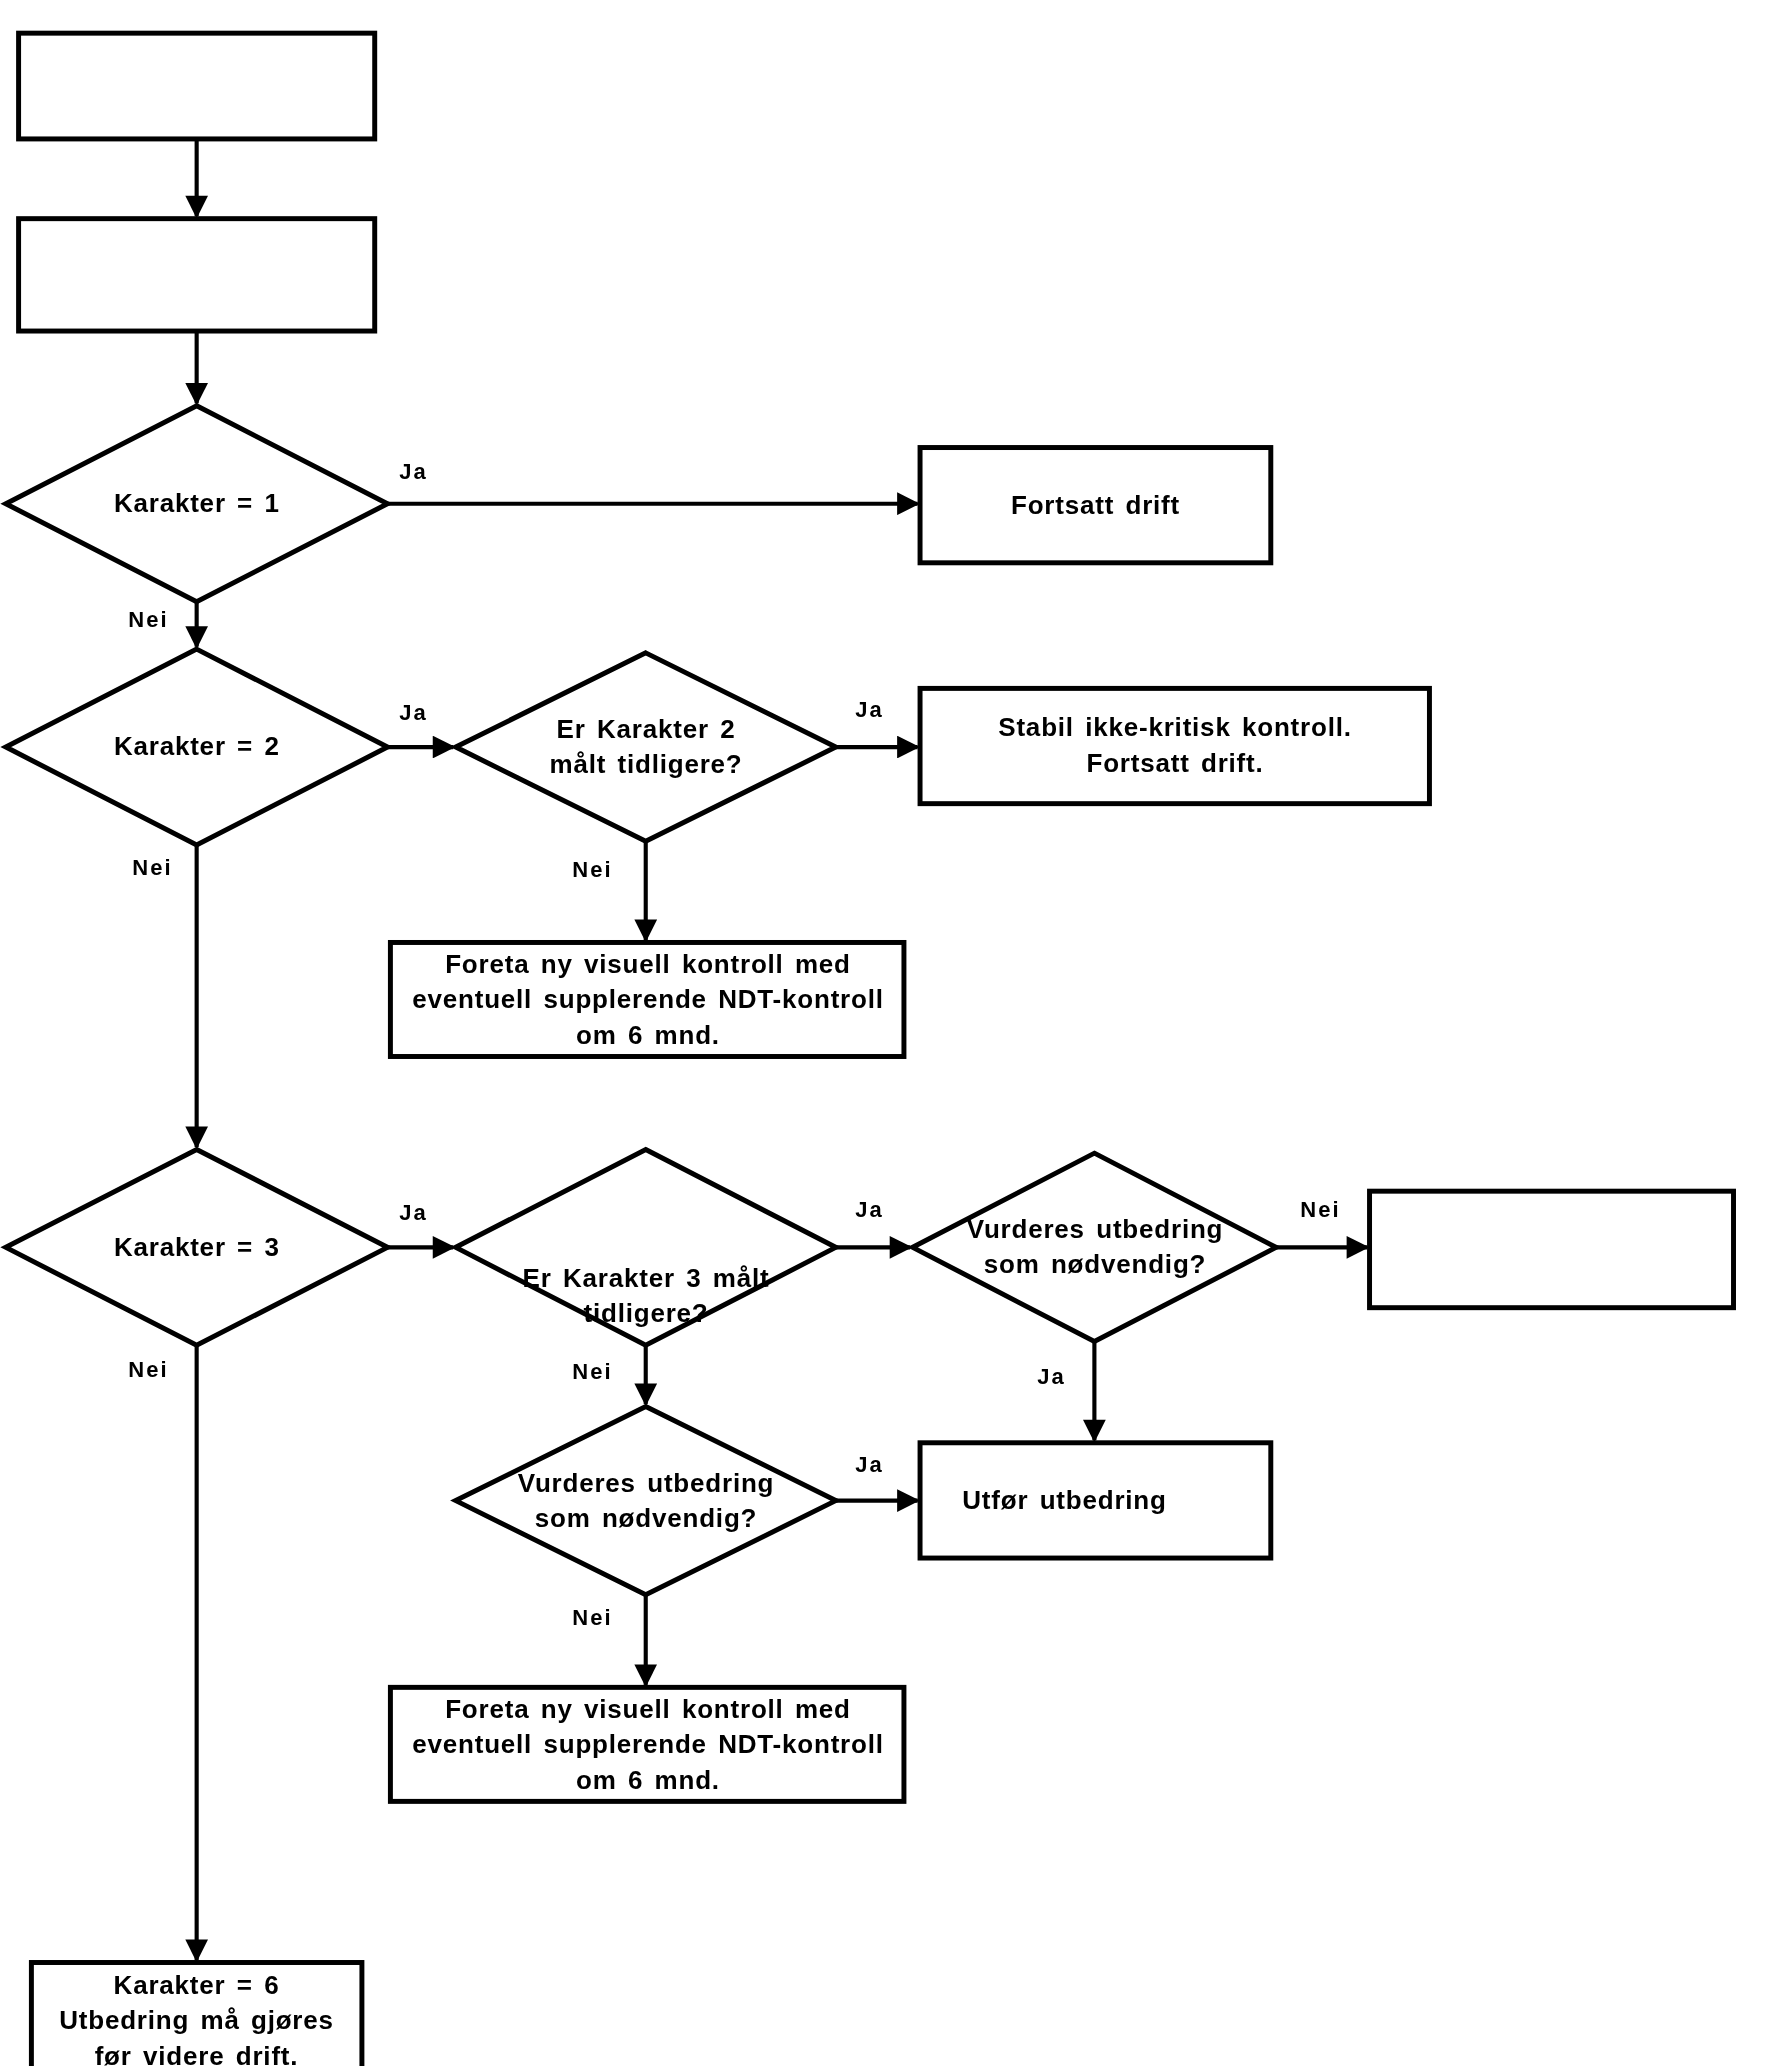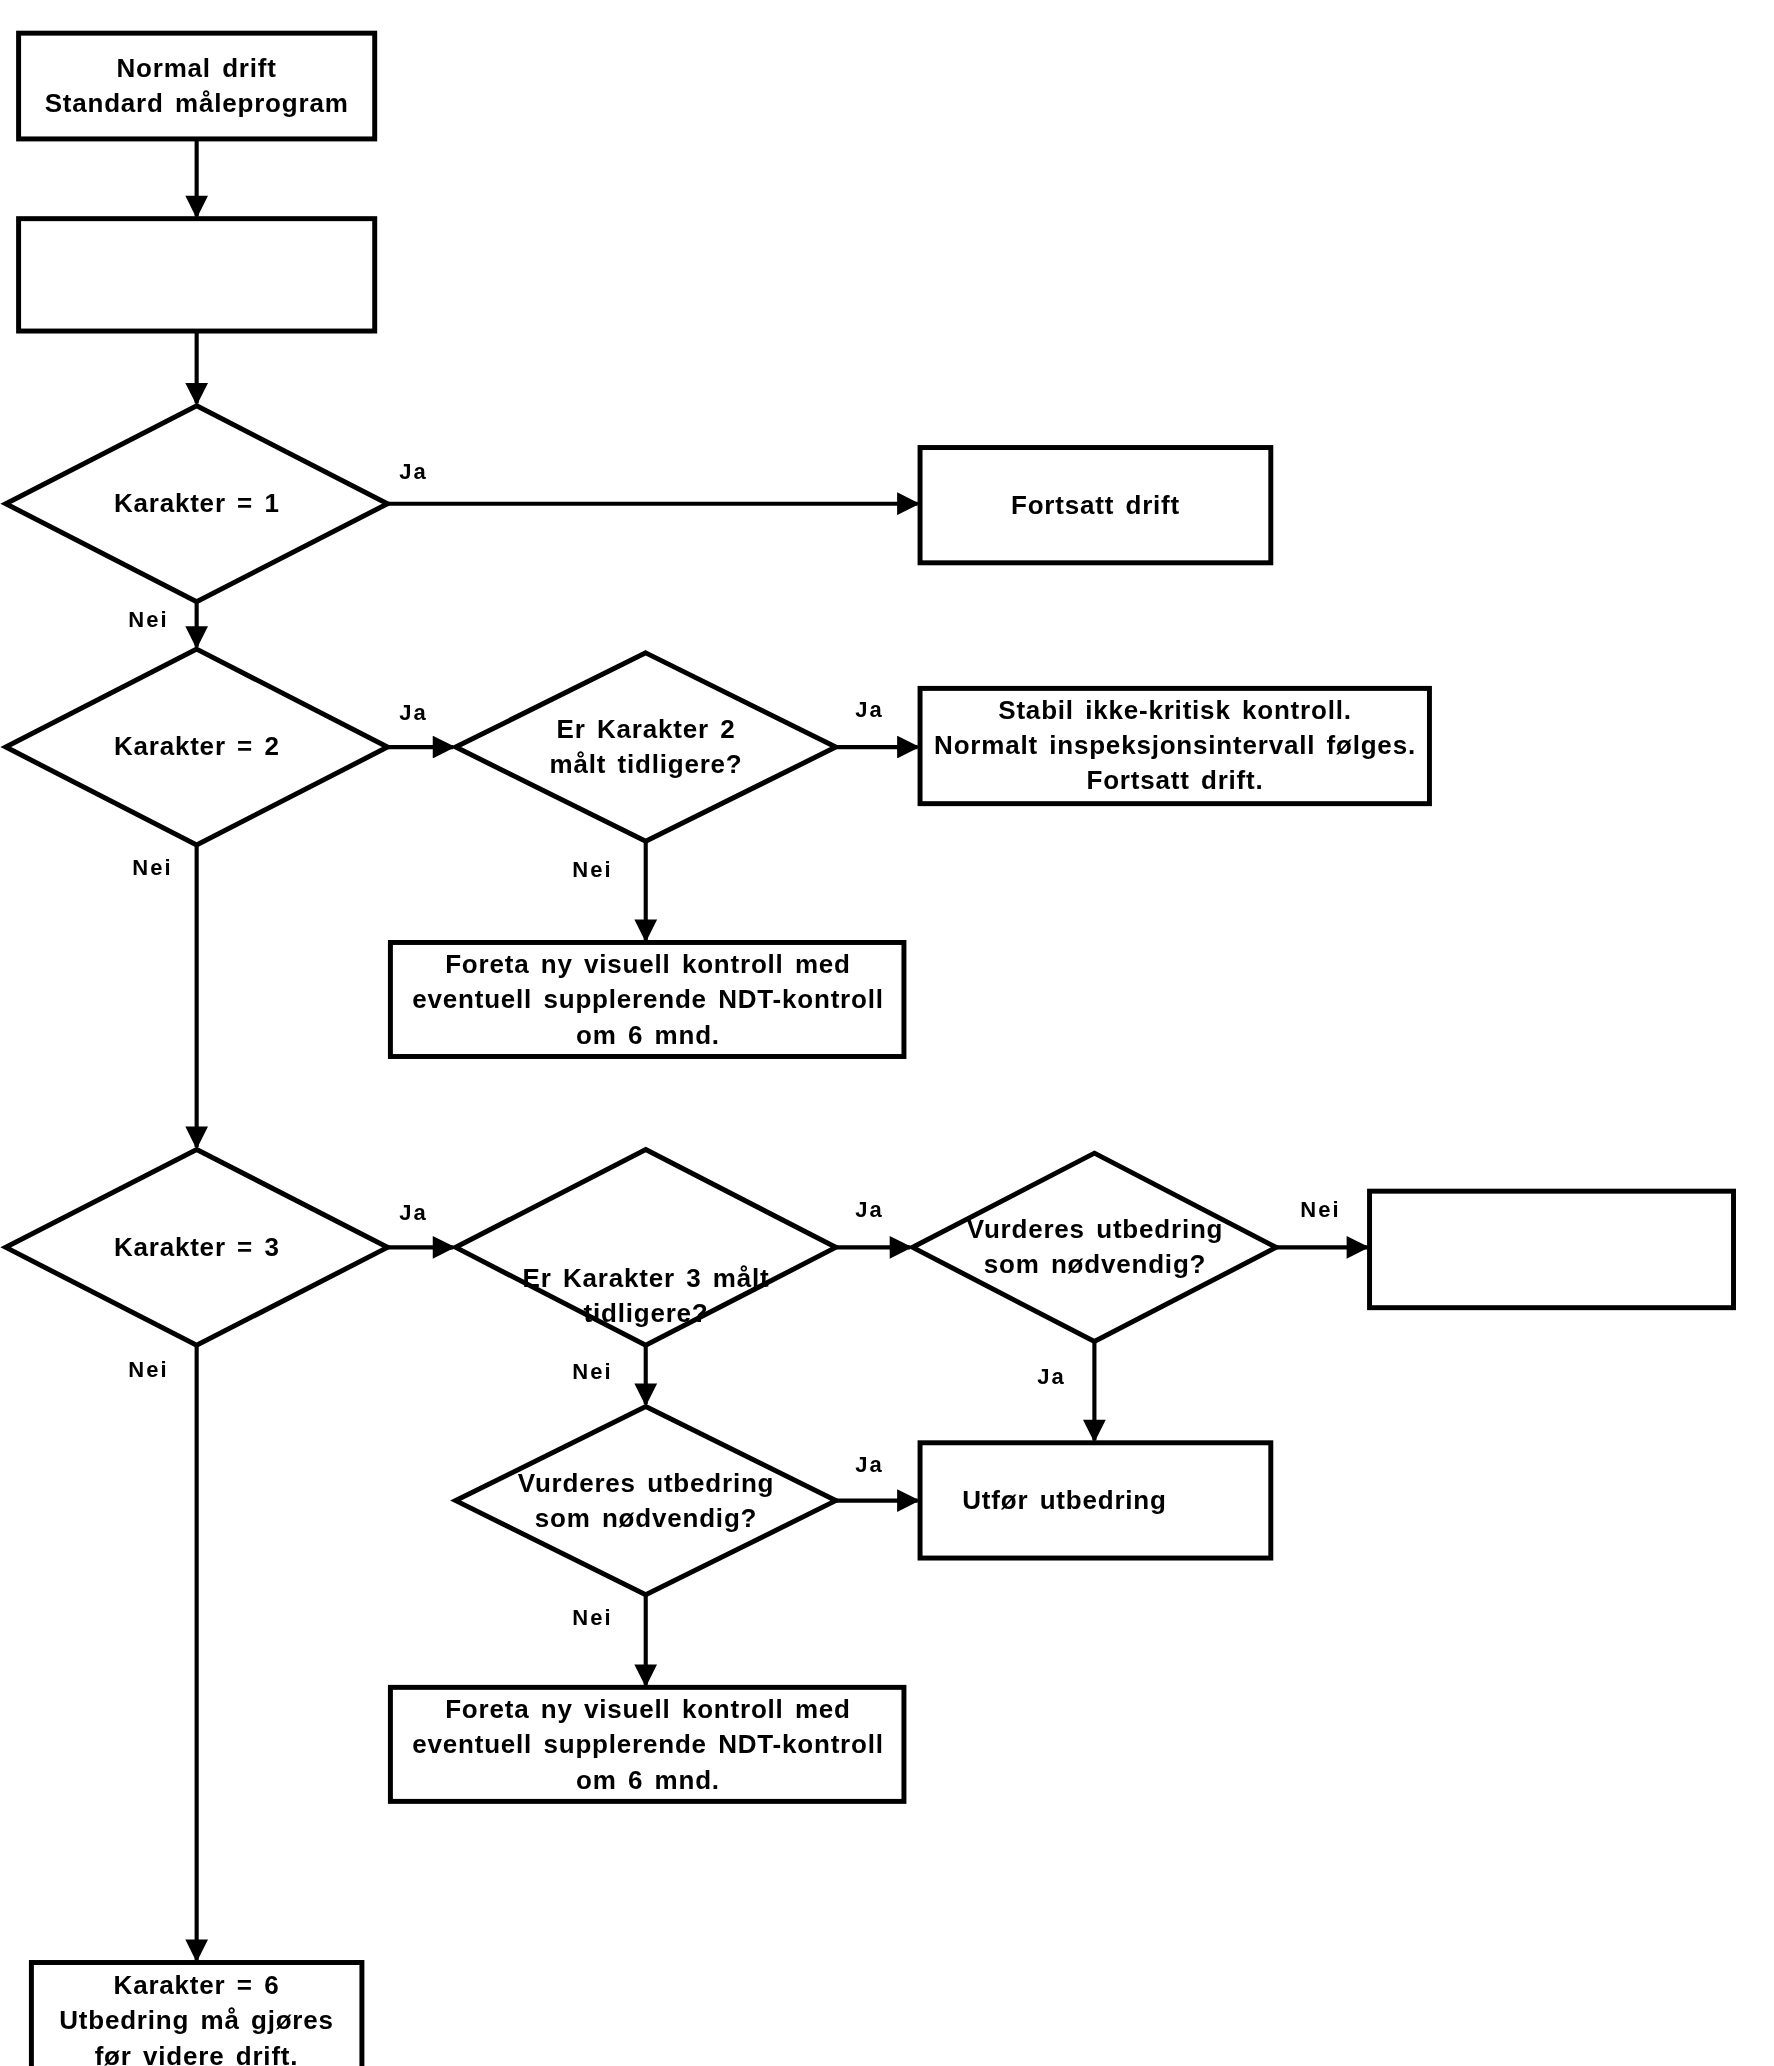--- a/index.html
+++ b/index.html
@@ -93,24 +93,20 @@
       <polygon points="1563,2782 2023,3019 1563,3256 1103,3019"></polygon>
       <polygon points="2649,2791 3089,3019 2649,3247 2209,3019"></polygon>
       <rect x="3315" y="2883" width="881" height="282"></rect>
       <rect x="2227" y="3492" width="849" height="279"></rect>
       <polygon points="1563,3404 2023,3632 1563,3860 1103,3632"></polygon>
       <rect x="945" y="4084" width="1243" height="276"></rect>
       <rect x="76" y="4750" width="800" height="280"></rect>
     </g>
   </svg>
 
-  <div class="node-label" style="left:18.6px;top:33px;width:356px;height:106px">
-    <span class="ln">Normal drift</span>
-    <span class="ln">Standard måleprogram</span>
-  </div>
 
 
   <div class="node-label" style="left:5.8px;top:406px;width:382px;height:196px">
     <span class="ln">Karakter = 1</span>
   </div>
 
   <div class="node-label" style="left:920px;top:448px;width:351px;height:115px">
     <span class="ln">Fortsatt drift</span>
   </div>
 
@@ -118,21 +114,20 @@
     <span class="ln">Karakter = 2</span>
   </div>
 
   <div class="node-label" style="left:456px;top:653px;width:380px;height:188px">
     <span class="ln">Er Karakter 2</span>
     <span class="ln">målt tidligere?</span>
   </div>
 
   <div class="node-label" style="left:920px;top:688px;width:510px;height:115px">
     <span class="ln">Stabil ikke-kritisk kontroll.</span>
-    <span class="ln">Normalt inspeksjonsintervall følges.</span>
     <span class="ln">Fortsatt drift.</span>
   </div>
 
   <div class="node-label" style="left:391px;top:943px;width:514px;height:114px">
     <span class="ln">Foreta ny visuell kontroll med</span>
     <span class="ln">eventuell supplerende NDT-kontroll</span>
     <span class="ln">om 6 mnd.</span>
   </div>
 
   <div class="node-label" style="left:5.8px;top:1150px;width:382px;height:196px">

